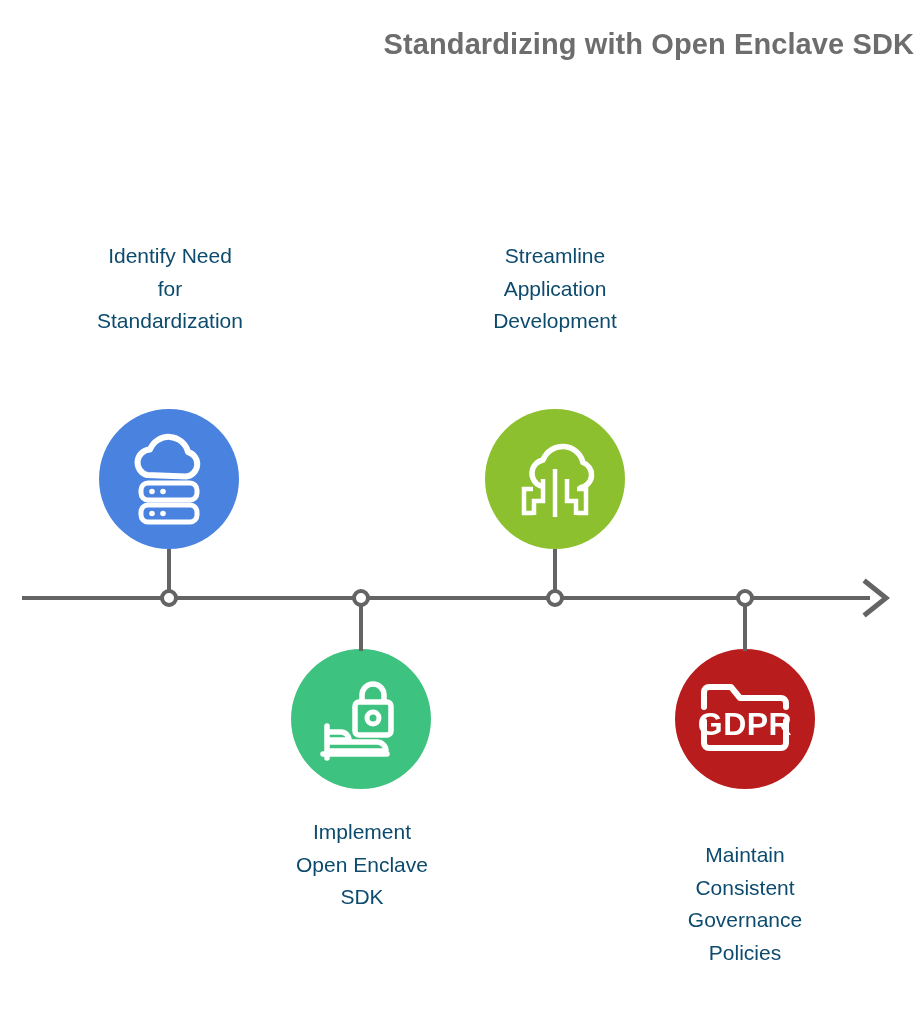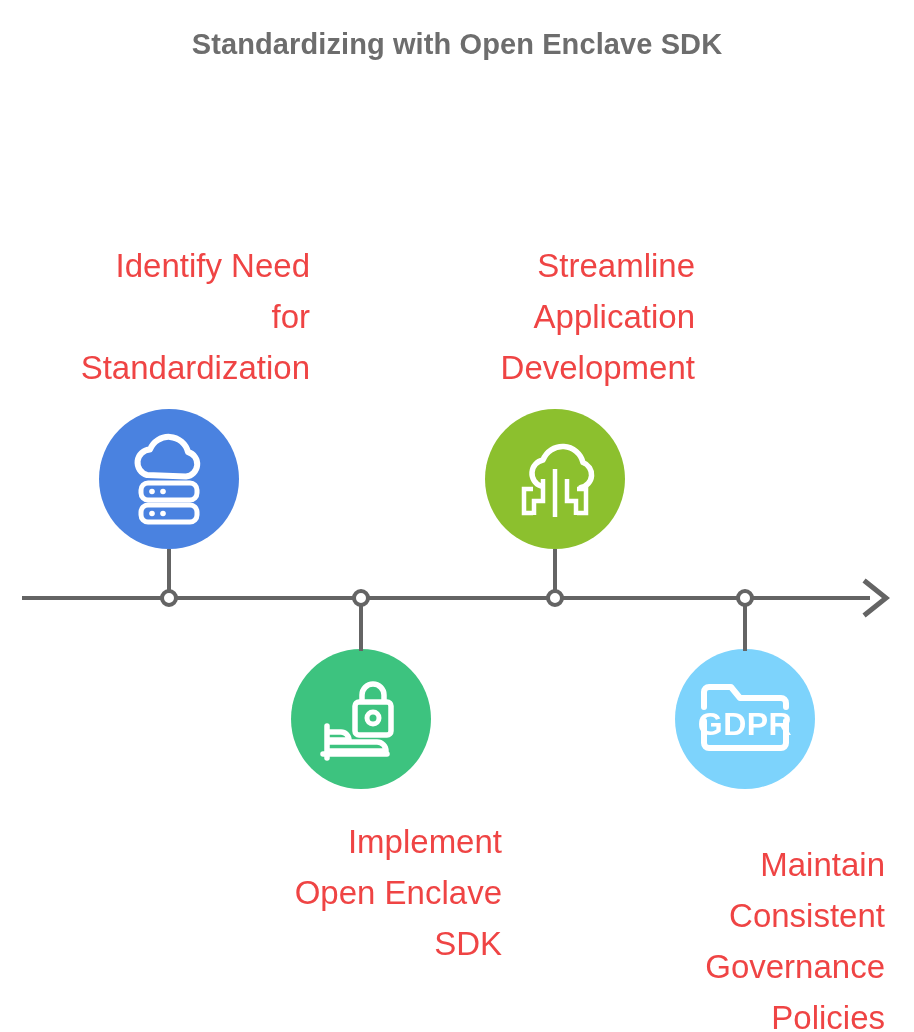--- a/index.html
+++ b/index.html
@@ -20,21 +20,21 @@
     width: 914px;
     height: 1032px;
   }
 
   
   .title {
     position: absolute;
     left: 0;
     top: 28px;
     width: 914px;
-    text-align: center;
+    text-align: right;
     font-size: 29px;
     font-weight: bold;
     color: #6d6d6d;
     letter-spacing: 0.1px;
     white-space: nowrap;
   }
 
   
   .axis-line {
     position: absolute;
@@ -76,24 +76,24 @@
     border-radius: 50%;
     display: flex;
     align-items: center;
     justify-content: center;
   }
   .icon-circle svg { display: block; }
 
   
   .step-label {
     position: absolute;
-    text-align: right;
-    font-size: 33px;
+    text-align: center;
+    font-size: 21px;
     line-height: 1.55;
-    color: #ef4444;
+    color: #0c4a6e;
     white-space: pre-line;
   }
 
   .lbl-1 { left: 30px;  top: 240px; width: 280px; }
   .lbl-2 { left: 415px; top: 240px; width: 280px; }
   .lbl-3 { left: 222px; top: 816px; width: 280px; }
   .lbl-4 { left: 605px; top: 839px; width: 280px; }
 </style>
 </head>
 <body>
@@ -169,21 +169,21 @@
       <path d="M36 48 v22 h-9 v14" fill="none" stroke="#ffffff" stroke-width="4.5" stroke-linejoin="miter"></path>
       <path d="M60 48 v22 h9 v14" fill="none" stroke="#ffffff" stroke-width="4.5" stroke-linejoin="miter"></path>
       <path d="M26 58 h-9 v24 h9" fill="none" stroke="#ffffff" stroke-width="4.5" stroke-linejoin="miter"></path>
       <path d="M70 58 h9 v24 h-9" fill="none" stroke="#ffffff" stroke-width="4.5" stroke-linejoin="miter"></path>
     </svg>
   </div>
 
   <div class="stem" style="left:553px; top:549px; height:52px;"></div>
   <div class="node" style="left:546px; top:589px;"></div>
 
-  <div class="icon-circle" style="left:675px; top:649px; background:#7dd3fc;">
+  <div class="icon-circle" style="left:675px; top:649px; background:#b91c1c;">
     <svg width="102" height="92" viewBox="0 0 102 92">
 
       <path d="M10 34 v-15 a5 5 0 0 1 5 -5 h22 l9 11 h41 a5 5 0 0 1 5 5 v4" fill="none" stroke="#ffffff" stroke-width="6" stroke-linejoin="round" stroke-linecap="round"></path>
       <path d="M10 48 v22 a5 5 0 0 0 5 5 h72 a5 5 0 0 0 5 -5 v-22" fill="none" stroke="#ffffff" stroke-width="6" stroke-linejoin="round" stroke-linecap="round"></path>
 
       <text x="51" y="62" text-anchor="middle" font-family="'Liberation Sans', sans-serif" font-size="32" font-weight="bold" letter-spacing="0.5" fill="#ffffff">GDPR</text>
     </svg>
   </div>
 
   <div class="stem" style="left:743px; top:597px; height:54px;"></div>

